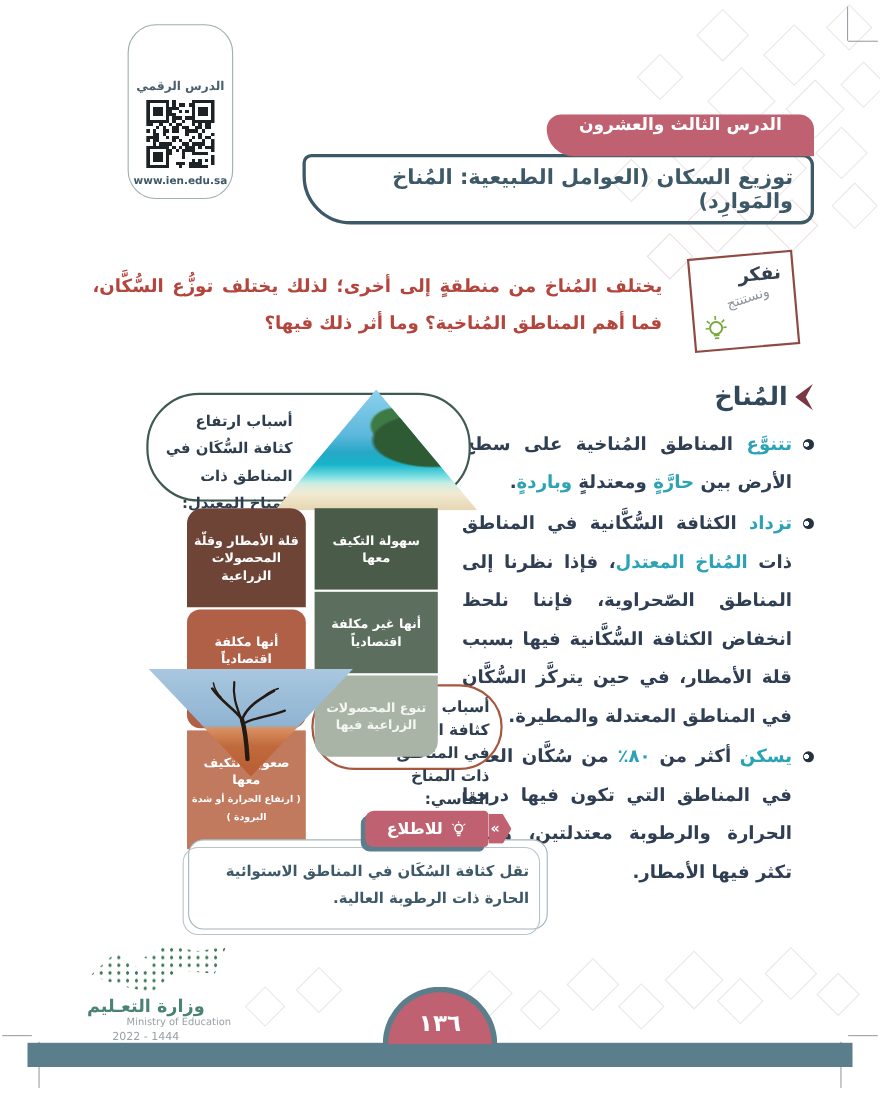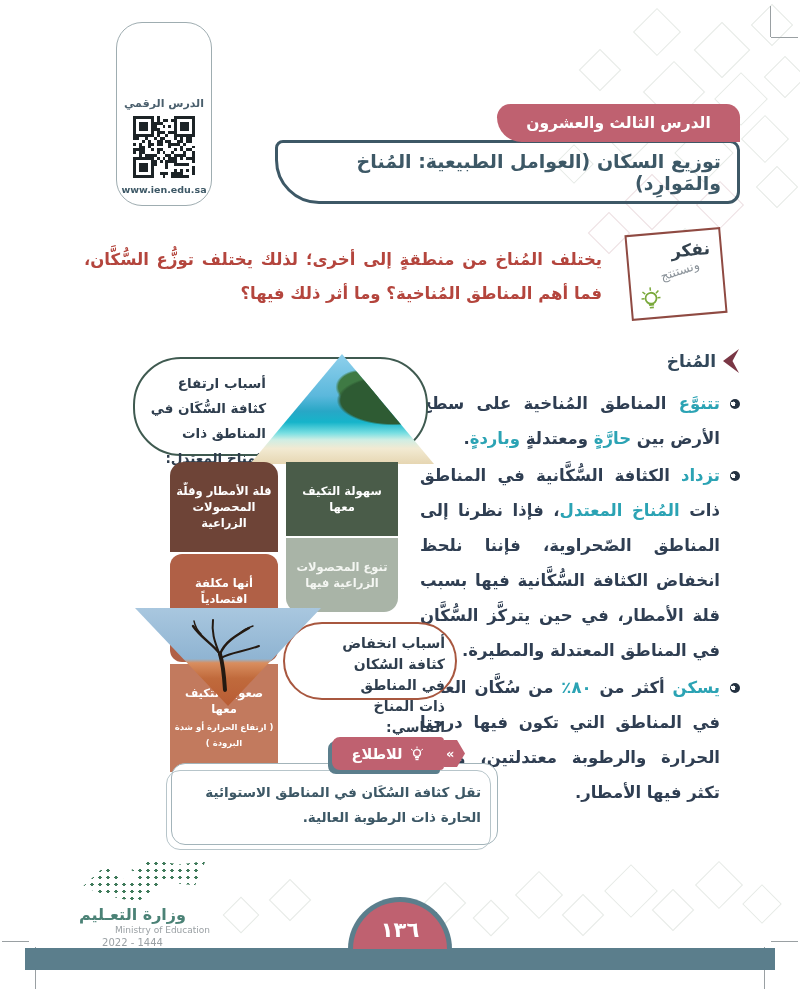--- a/index.html
+++ b/index.html
@@ -8,41 +8,41 @@
   .page { position:relative; width:800px; height:1000px; background:#ffffff; overflow:hidden; margin:0 auto; }
 
   
   .diamond { position:absolute; border:1.5px solid #e6eae6; transform:rotate(45deg); }
   .diamond.pink { border-color:#eddfe2; }
 
   
   .crop { position:absolute; background:#9aa0a3; }
 
   
-  .qr-tab { position:absolute; left:116px; top:22px; width:96px; height:184px; border:1.5px solid #9fadb1; border-radius:26px; background:#fff; display:flex; flex-direction:column; align-items:center; justify-content:flex-end; padding-bottom:10px; gap:6px; }
+  .qr-tab { position:absolute; left:116px; top:22px; width:96px; height:159px; border:1.5px solid #9fadb1; border-radius:26px; background:#fff; display:flex; flex-direction:column; align-items:center; justify-content:flex-end; padding-bottom:10px; gap:6px; }
   .qr-label { font-size:11px; font-weight:bold; color:#4a5f6d; direction:rtl; }
   .qr-box { width:62px; height:62px; }
   .qr-url { font-size:9.5px; font-weight:bold; color:#3d5866; }
 
   
-  .lesson-badge { position:absolute; left:497px; top:104px; width:243px; height:38px; background:#bf6170; border-radius:14px 14px 0 26px; z-index:3; display:flex; align-items:center; justify-content:center; color:#fff; font-weight:bold; font-size:15.5px; direction:rtl; }
+  .lesson-badge { position:absolute; left:497px; top:104px; width:243px; height:38px; background:#bf6170; border-radius:14px 14px 0 26px; z-index:3; display:flex; justify-content:center; color:#fff; font-weight:bold; font-size:15.5px; direction:rtl; }
   .title-box { position:absolute; left:275px; top:140px; width:465px; height:64px; border:3px solid #3d5866; border-radius:8px 10px 12px 44px; z-index:2; display:flex; align-items:center; justify-content:flex-end; padding:0 16px 0 8px; direction:rtl; }
   .title-box .t { color:#3d5866; font-weight:bold; font-size:19px; }
 
   
   .stamp { position:absolute; left:628px; top:231px; width:96px; height:86px; border:2px solid #8f4a42; background:#fff; transform:rotate(-5deg); z-index:2; }
   .stamp .s1 { position:absolute; right:10px; top:8px; font-size:17px; font-weight:bold; color:#33424e; direction:rtl; }
   .stamp .s2 { position:absolute; right:22px; top:30px; font-size:12.5px; color:#8a9299; transform:rotate(-13deg); direction:rtl; }
   .stamp .bulb { position:absolute; left:8px; bottom:6px; }
   .question { position:absolute; left:84px; top:243px; width:518px; direction:rtl; text-align:justify; color:#b4453d; font-weight:bold; font-size:16.5px; line-height:34px; }
 
   
   .main-col { position:absolute; left:420px; top:348px; width:320px; direction:rtl; }
   .heading { display:flex; align-items:center; gap:6px; margin-bottom:12px; }
-  .heading .h-txt { font-size:17px; font-weight:bold; color:#31475a; }
+  .heading .h-txt { font-size:23px; font-weight:bold; color:#31475a; }
   .bullet { position:relative; padding-right:20px; text-align:justify; color:#2f3e52; font-size:16.5px; line-height:35px; font-weight:bold; margin-bottom:2px; }
   .bmark { position:absolute; right:0; top:13px; width:10px; height:10px; border-radius:50%; background:radial-gradient(circle at 32% 48%, #ffffff 0 2.2px, #243241 2.4px); }
   .teal { color:#2ba3b4; }
 
   
   .diagram { position:absolute; left:120px; top:350px; width:345px; height:360px; }
   .pill-top { position:absolute; left:13px; top:7px; width:295px; height:99px; border:2px solid #3f5a50; border-radius:48px; background:#fff; z-index:1; }
   .pill-top .txt { position:absolute; right:160px; left:12px; top:12px; direction:rtl; text-align:right; font-size:13.5px; font-weight:bold; color:#2f3e4e; line-height:25px; }
   .arrow-up { position:absolute; left:130px; top:4px; width:184px; height:110px; clip-path:polygon(50% 0, 100% 100%, 0 100%); z-index:2;
     background:
@@ -321,20 +321,23 @@
 
   <div class="diagram">
     <div class="pill-top">
       <div class="txt">أسباب ارتفاع كثافة السُّكَان في المناطق ذات المناخ المعتدل:</div>
     </div>
     <div class="arrow-up"></div>
     <div class="col-green">
       <div class="dbox g1">
           <span>سهولة التكيف معها</span>
         </div>
+      <div class="dbox g2">
+          <span>أنها غير مكلفة اقتصادياً</span>
+        </div>
       <div class="dbox g3">
           <span>تنوع المحصولات الزراعية فيها</span>
         </div>
     </div>
     <div class="col-brown">
       <div class="dbox b1">
           <span>قلة الأمطار وقلّة المحصولات الزراعية</span>
         </div>
       <div class="dbox b2">
           <span>أنها مكلفة اقتصادياً</span>

